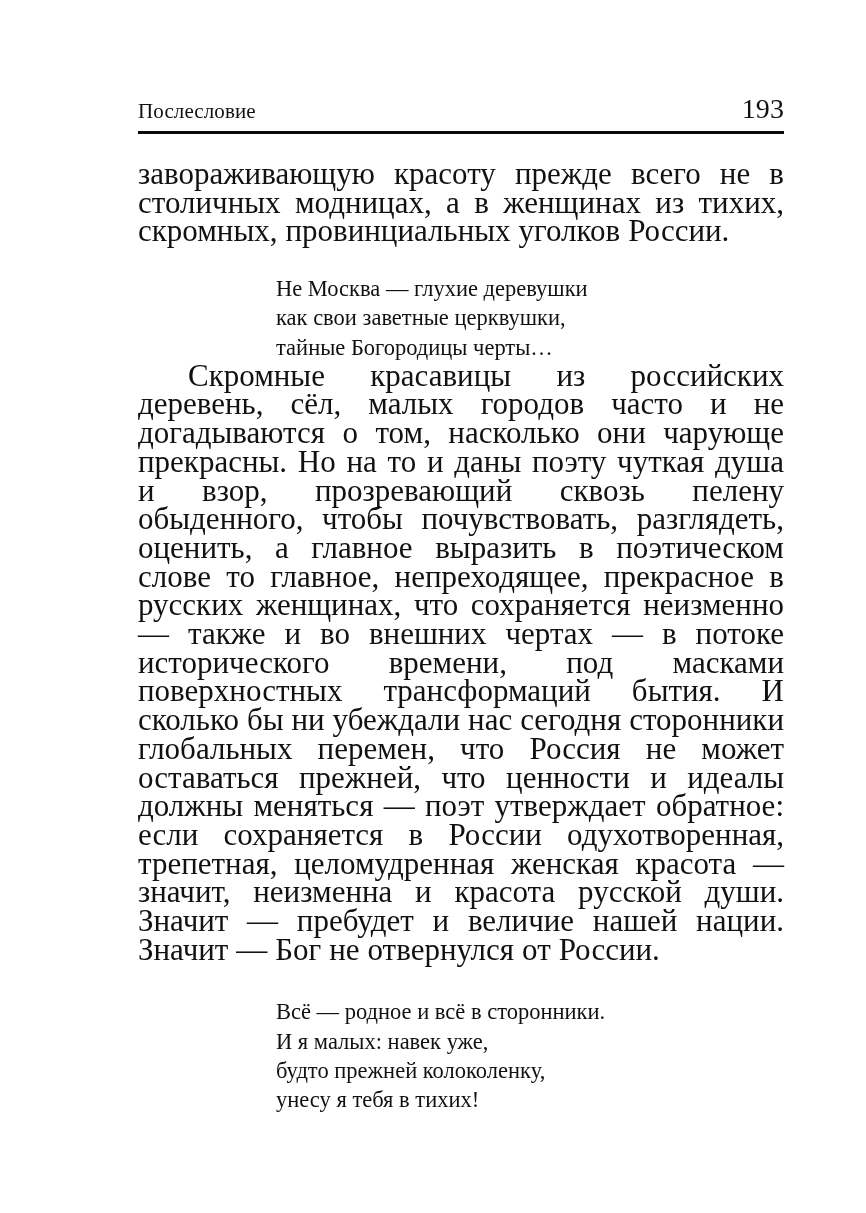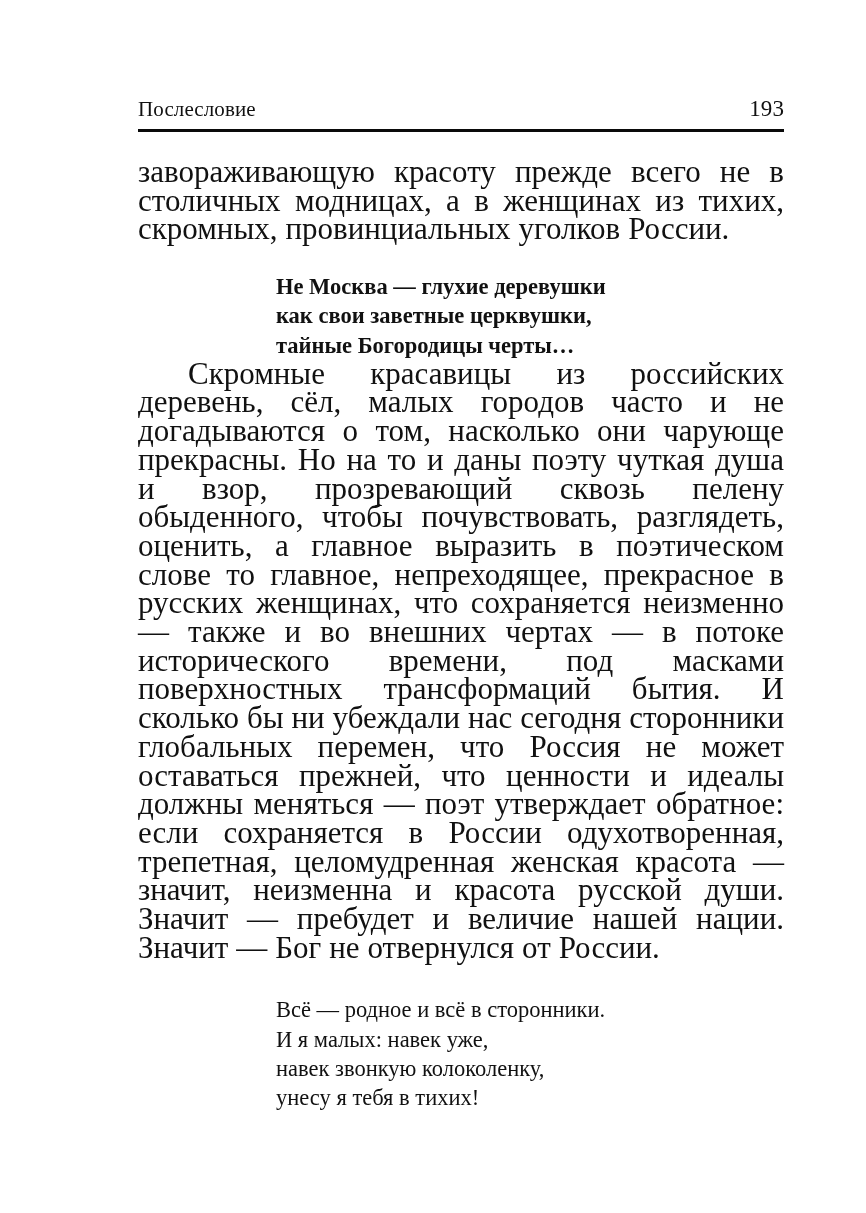--- a/index.html
+++ b/index.html
@@ -38,21 +38,21 @@
     line-height: 26px;
     letter-spacing: 0.1px;
   }
 
   .running-head .rh-title {
     font-size: 21px;
     white-space: nowrap;
   }
 
   .running-head .rh-folio {
-    font-size: 23px;
+    font-size: 28px;
     white-space: nowrap;
   }
 
   .head-rule {
     width: 100%;
     height: 0;
     border-top: 3px solid #0a0a0a;
     margin-top: 7px;
   }
 
@@ -90,21 +90,20 @@
     text-align: left;
     padding-left: 138px;
   }
 
   .verse li {
     white-space: pre;
   }
 
   .verse-1 {
     margin-top: 28px;
-    font-weight: bold;
   }
 
   .verse-2 {
     margin-top: 33px;
   }
 
   .para-2 {
     margin-top: 30px;
   }
 </style>
@@ -130,19 +129,19 @@
         <li>Не Москва — глухие деревушки</li>
         <li>как свои заветные церквушки,</li>
         <li>тайные Богородицы черты…</li>
       </ul>
 
       <p class="prose indented para-2">Скромные красавицы из российских деревень, сёл, малых городов часто и не догадываются о том, насколько они чарующе прекрасны. Но на то и даны поэту чуткая душа и взор, прозревающий сквозь пелену обыденного, чтобы почувствовать, разглядеть, оценить, а главное выразить в поэтическом слове то главное, непреходящее, прекрасное в русских женщинах, что сохраняется неизменно — также и во внешних чертах — в потоке исторического времени, под масками поверхностных трансформаций бытия. И сколько бы ни убеждали нас сегодня сторонники глобальных перемен, что Россия не может оставаться прежней, что ценности и идеалы должны меняться — поэт утверждает обратное: если сохраняется в России одухотворенная, трепетная, целомудренная женская красота — значит, неизменна и красота русской души. Значит — пребудет и величие нашей нации. Значит — Бог не отвернулся от России.</p>
 
       <ul class="verse verse-2">
         <li>Всё — родное и всё в сторонники.</li>
         <li>И я малых: навек уже,</li>
-        <li>навек звонкую колоколенку,</li>
+        <li>будто прежней колоколенку,</li>
         <li>унесу я тебя в тихих!</li>
       </ul>
 
     </div>
   </div>
 </div>
 
 </body></html>

